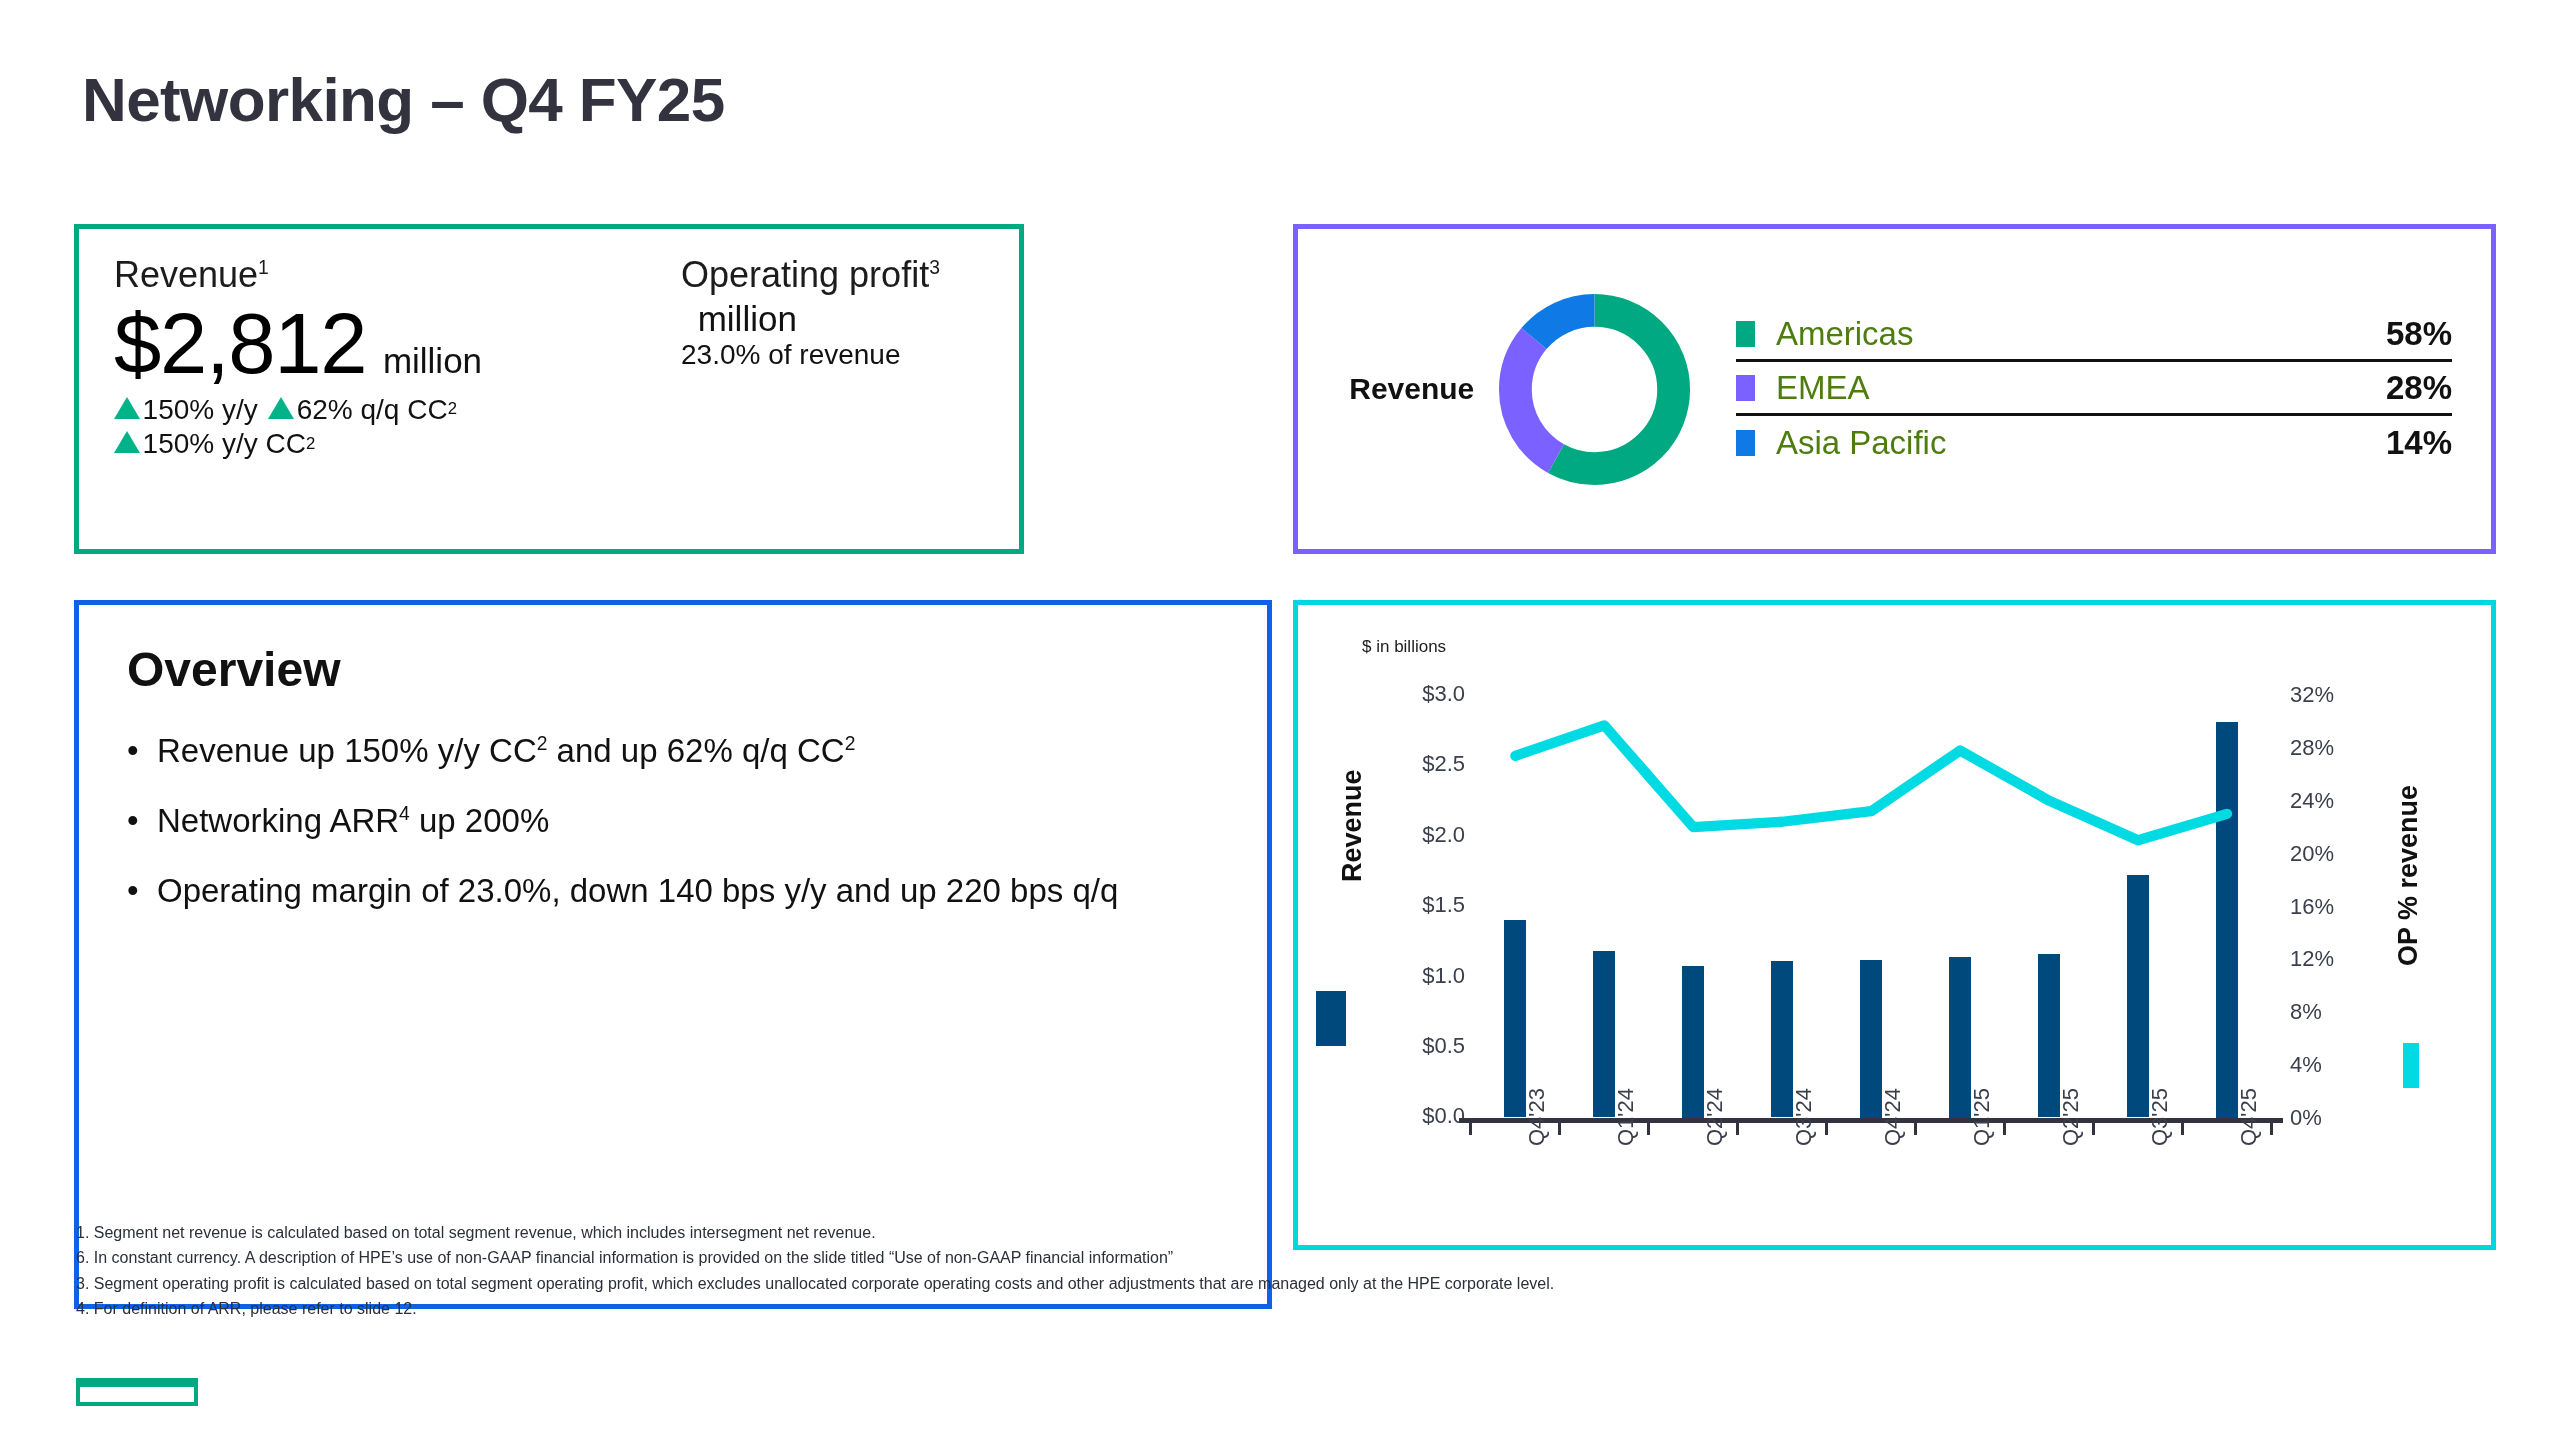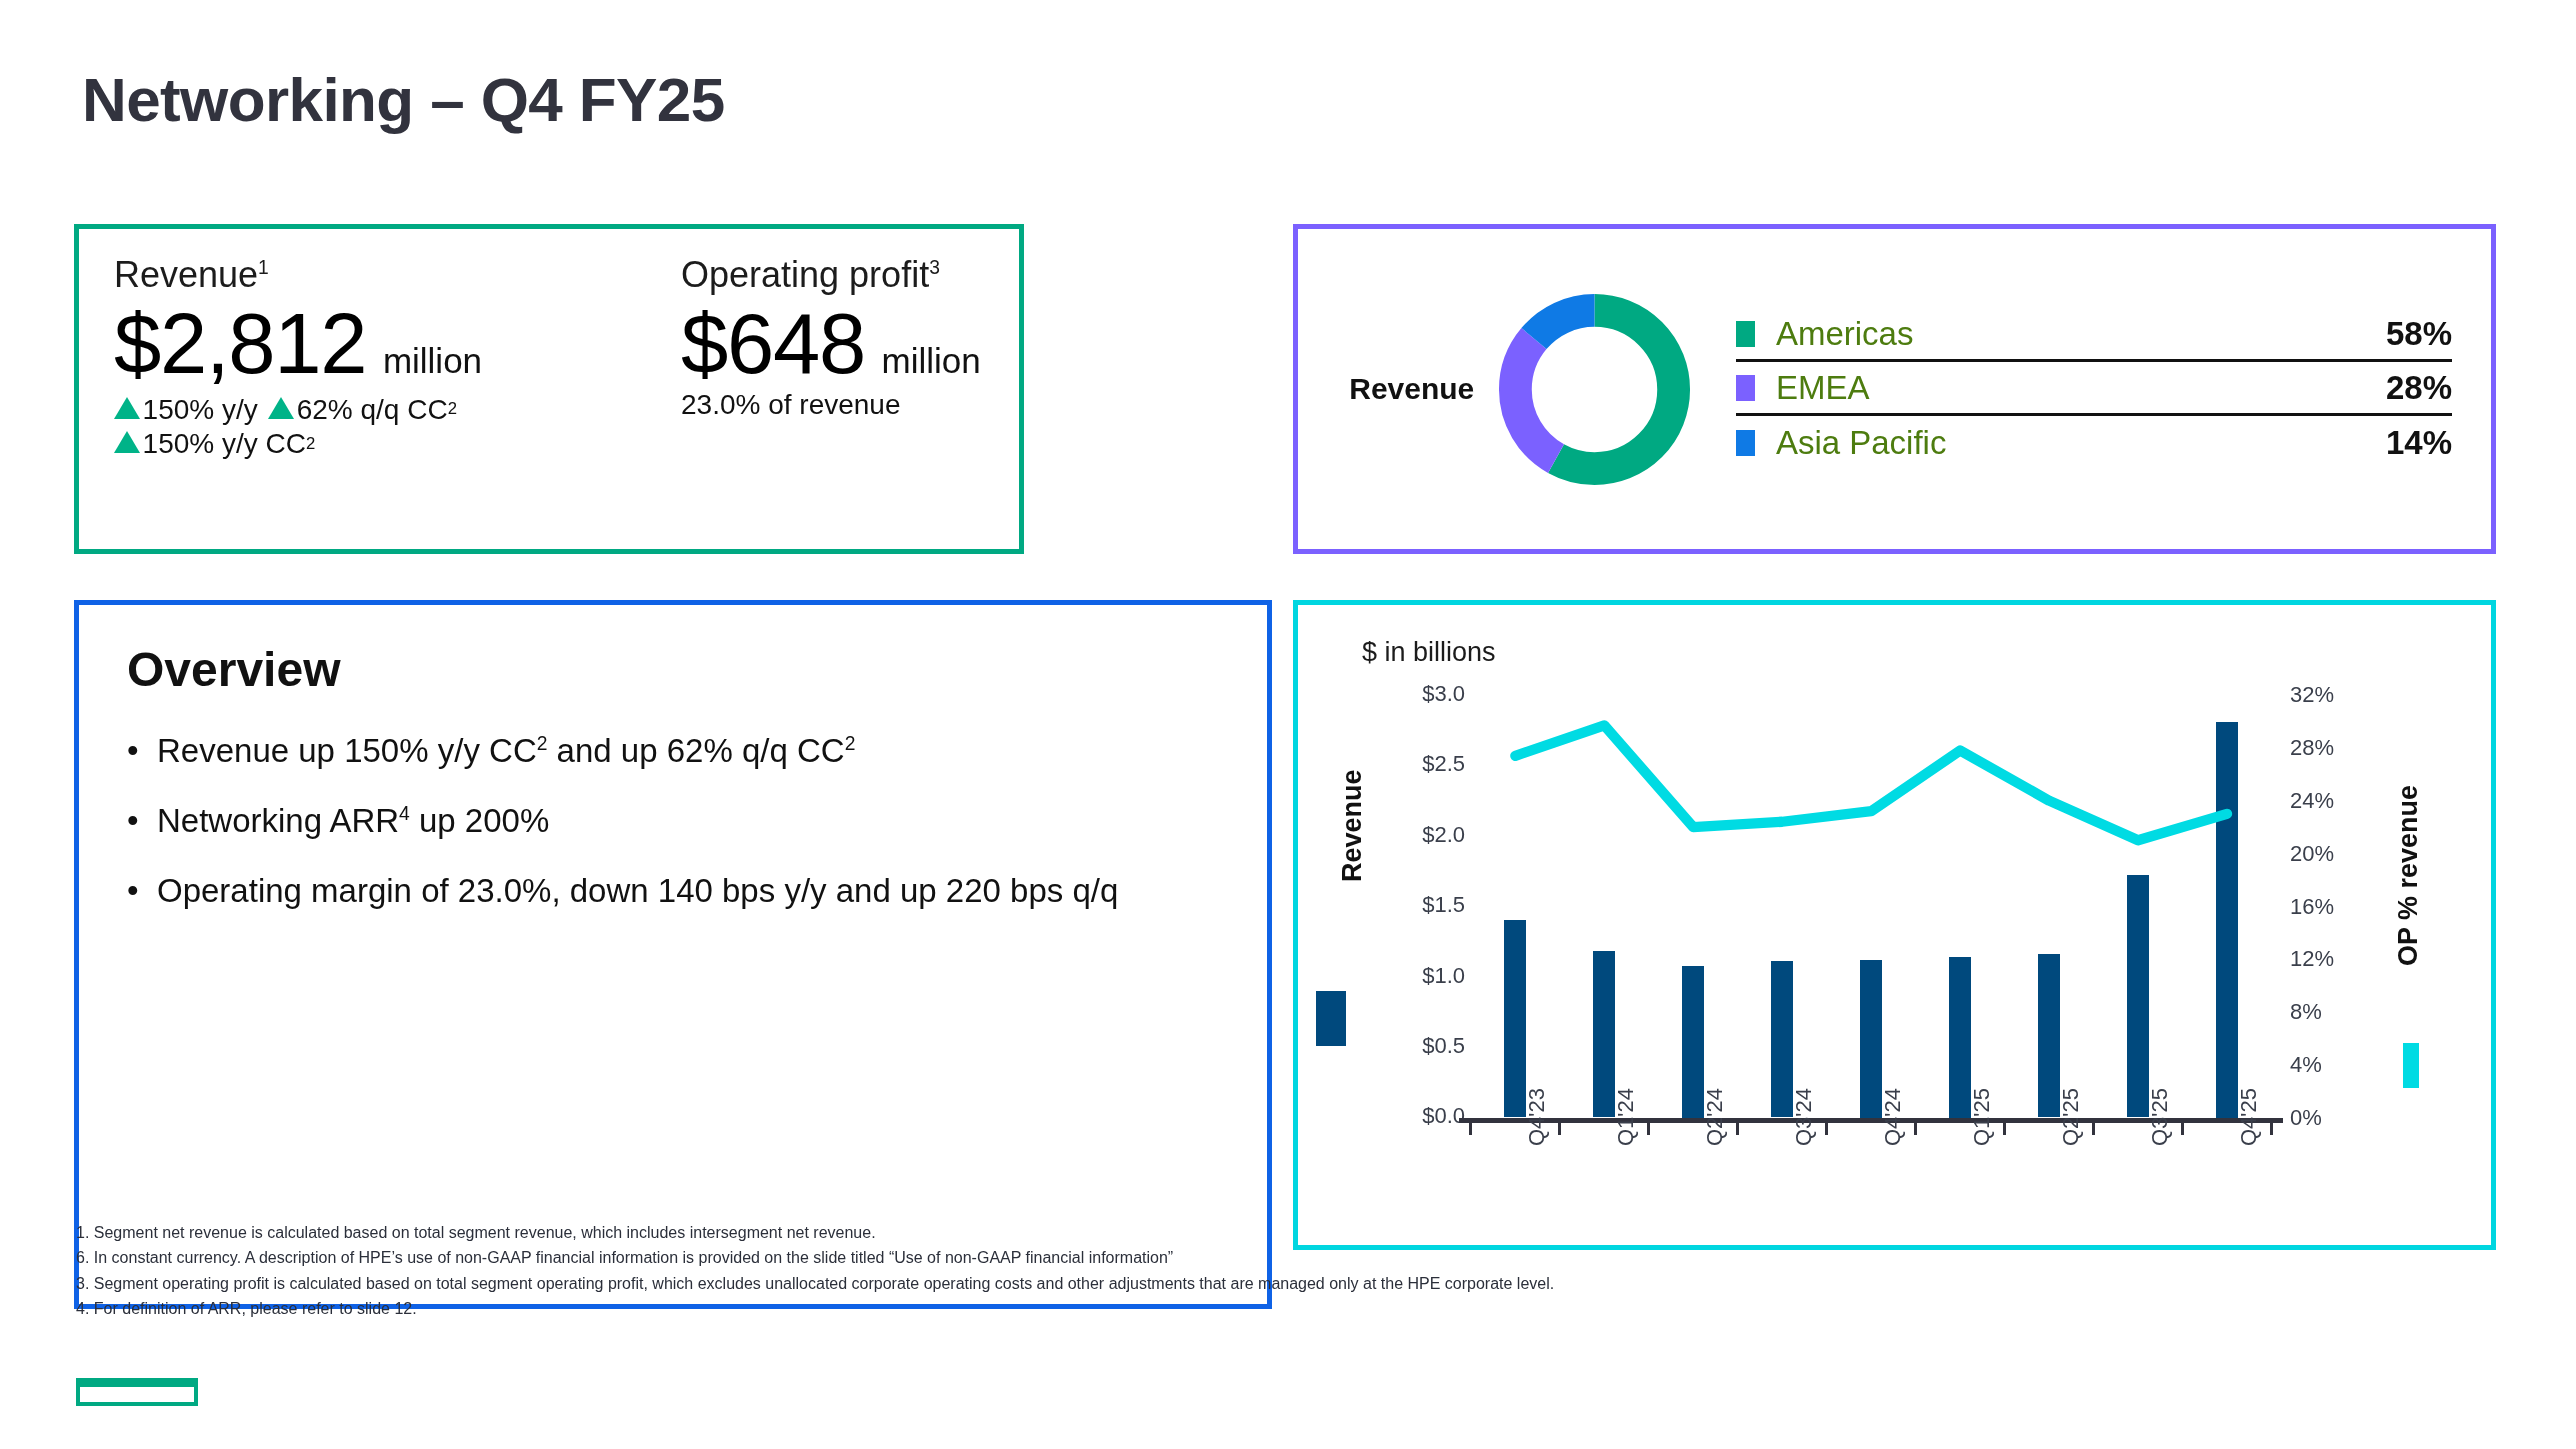--- a/index.html
+++ b/index.html
@@ -134,21 +134,21 @@
   .ov-text sup { font-size: 19.3px; vertical-align: super; }
 
   
   #chart-card {
     left: 1293px; top: 600px;
     width: 1203px; height: 650px;
     border: 5.8px solid #00d6e0;
   }
   #chart-units {
     position: absolute; left: 64px; top: 32px;
-    font-size: 27px; color: #1c1c1c;
+    font-size: 17px; color: #1c1c1c;
   }
   #plot {
     position: absolute;
     left: 0; top: 0; width: 100%; height: 100%;
   }
   .axis-title-left {
     position: absolute;
     left: 39px; top: 277px;
     font-size: 27px; font-weight: bold; color: #111;
     transform: rotate(-90deg);
@@ -247,21 +247,20 @@
             <span class="tri-up"></span>
               <span>150% y/y CC</span>
               <sup>2</sup>
           </span>
         </div>
       </div>
     </div>
     <div class="kpi-col">
       <div class="kpi-label"><span>Operating profit</span><sup>3</sup></div>
       <div class="kpi-valrow">
-        <span class="kpi-value">$648</span>
         <span class="kpi-unit">million</span>
       </div>
       <div class="kpi-sub">23.0% of revenue</div>
     </div>
   </div>
 </div>
 
 <div class="card" id="donut-card">
   <div class="inner">
     <div id="donut-title">Revenue</div>

